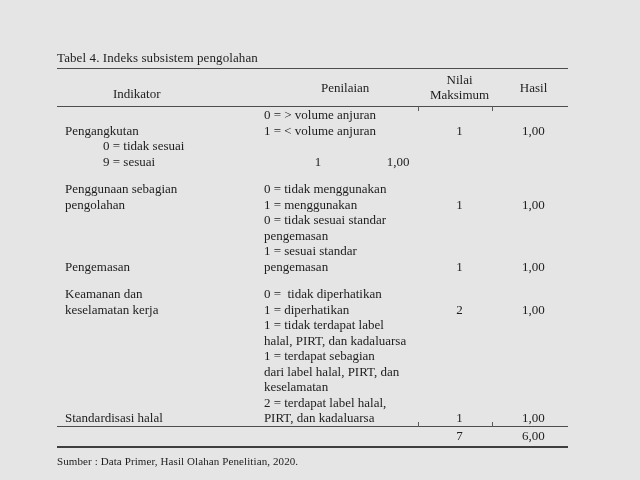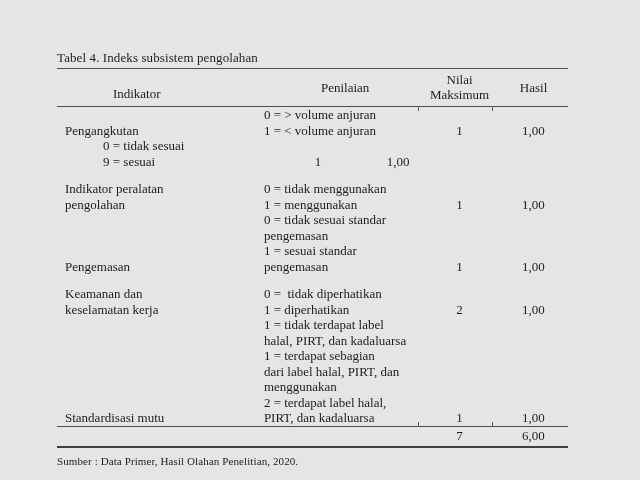--- a/index.html
+++ b/index.html
@@ -105,21 +105,21 @@
     <div class="cell c-pen">
               <div class="line">0 = tidak sesuai</div>
               <div class="line">9 = sesuai</div>
             </div>
     <div class="cell c-nil">1</div>
     <div class="cell c-has">1,00</div>
   </div>
 
   <div class="row body-row">
     <div class="cell c-ind">
-              <div class="line">Indikator peralatan</div>
+              <div class="line">Penggunaan sebagian</div>
               <div class="line">pengolahan</div>
             </div>
     <div class="cell c-pen">
               <div class="line">0 = tidak menggunakan</div>
               <div class="line">1 = menggunakan</div>
             </div>
     <div class="cell c-nil">1</div>
     <div class="cell c-has">1,00</div>
   </div>
 
@@ -145,28 +145,28 @@
     <div class="cell c-pen">
               <div class="line">0 =  tidak diperhatikan</div>
               <div class="line">1 = diperhatikan</div>
             </div>
     <div class="cell c-nil">2</div>
     <div class="cell c-has">1,00</div>
   </div>
 
   <div class="row body-row">
     <div class="cell c-ind">
-              <div class="line">Standardisasi mutu</div>
+              <div class="line">Standardisasi halal</div>
             </div>
     <div class="cell c-pen">
               <div class="line">1 = tidak terdapat label</div>
               <div class="line">halal, PIRT, dan kadaluarsa</div>
               <div class="line">1 = terdapat sebagian</div>
               <div class="line">dari label halal, PIRT, dan</div>
-              <div class="line">menggunakan</div>
+              <div class="line">keselamatan</div>
               <div class="line">2 = terdapat label halal,</div>
               <div class="line">PIRT, dan kadaluarsa</div>
             </div>
     <div class="cell c-nil">1</div>
     <div class="cell c-has">1,00</div>
   </div>
 </div>
 
       <div class="row total">
         <div class="cell c-ind"></div>

